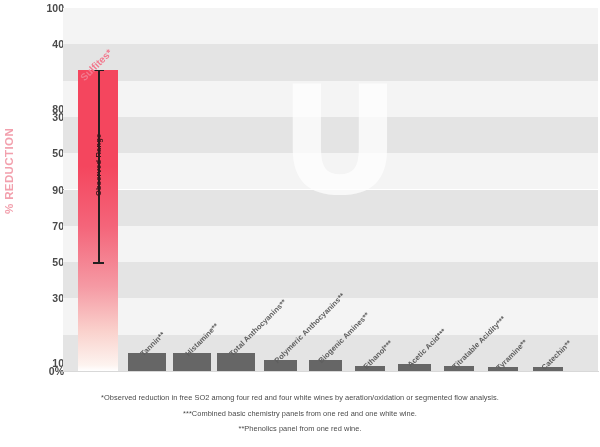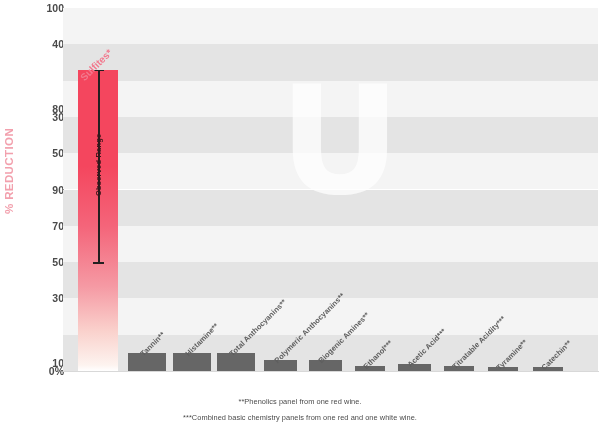--- a/index.html
+++ b/index.html
@@ -252,18 +252,19 @@
       <div class="cat-label" style="left: 215.5px; top: 356.11px;">Polymeric Anthocyanins**</div>
       <div class="cat-label" style="left: 260px; top: 356.11px;">Biogenic Amines**</div>
       <div class="cat-label" style="left: 304.5px; top: 361.555px;">Ethanol***</div>
       <div class="cat-label" style="left: 349px; top: 359.74px;">Acetic Acid***</div>
       <div class="cat-label" style="left: 393.5px; top: 361.555px;">Titratable Acidity***</div>
       <div class="cat-label" style="left: 438px; top: 363.37px;">Tyramine**</div>
       <div class="cat-label" style="left: 482.5px; top: 363.37px;">Catechin**</div>
     </div>
 
   <div id="footnotes">
+      <div class="footnote">*Observed reduction in free SO2 among four red and four white wines by aeration/oxidation or segmented flow analysis.</div>
+      <div class="footnote spaced">***Combined basic chemistry panels from one red and one white wine.</div>
       <div class="footnote spaced">**Phenolics panel from one red wine.</div>
-      <div class="footnote spaced">***Combined basic chemistry panels from one red and one white wine.</div>
     </div>
 
 <div id="sulfites-label">Sulfites*</div>
   </div>
 
 </body></html>

